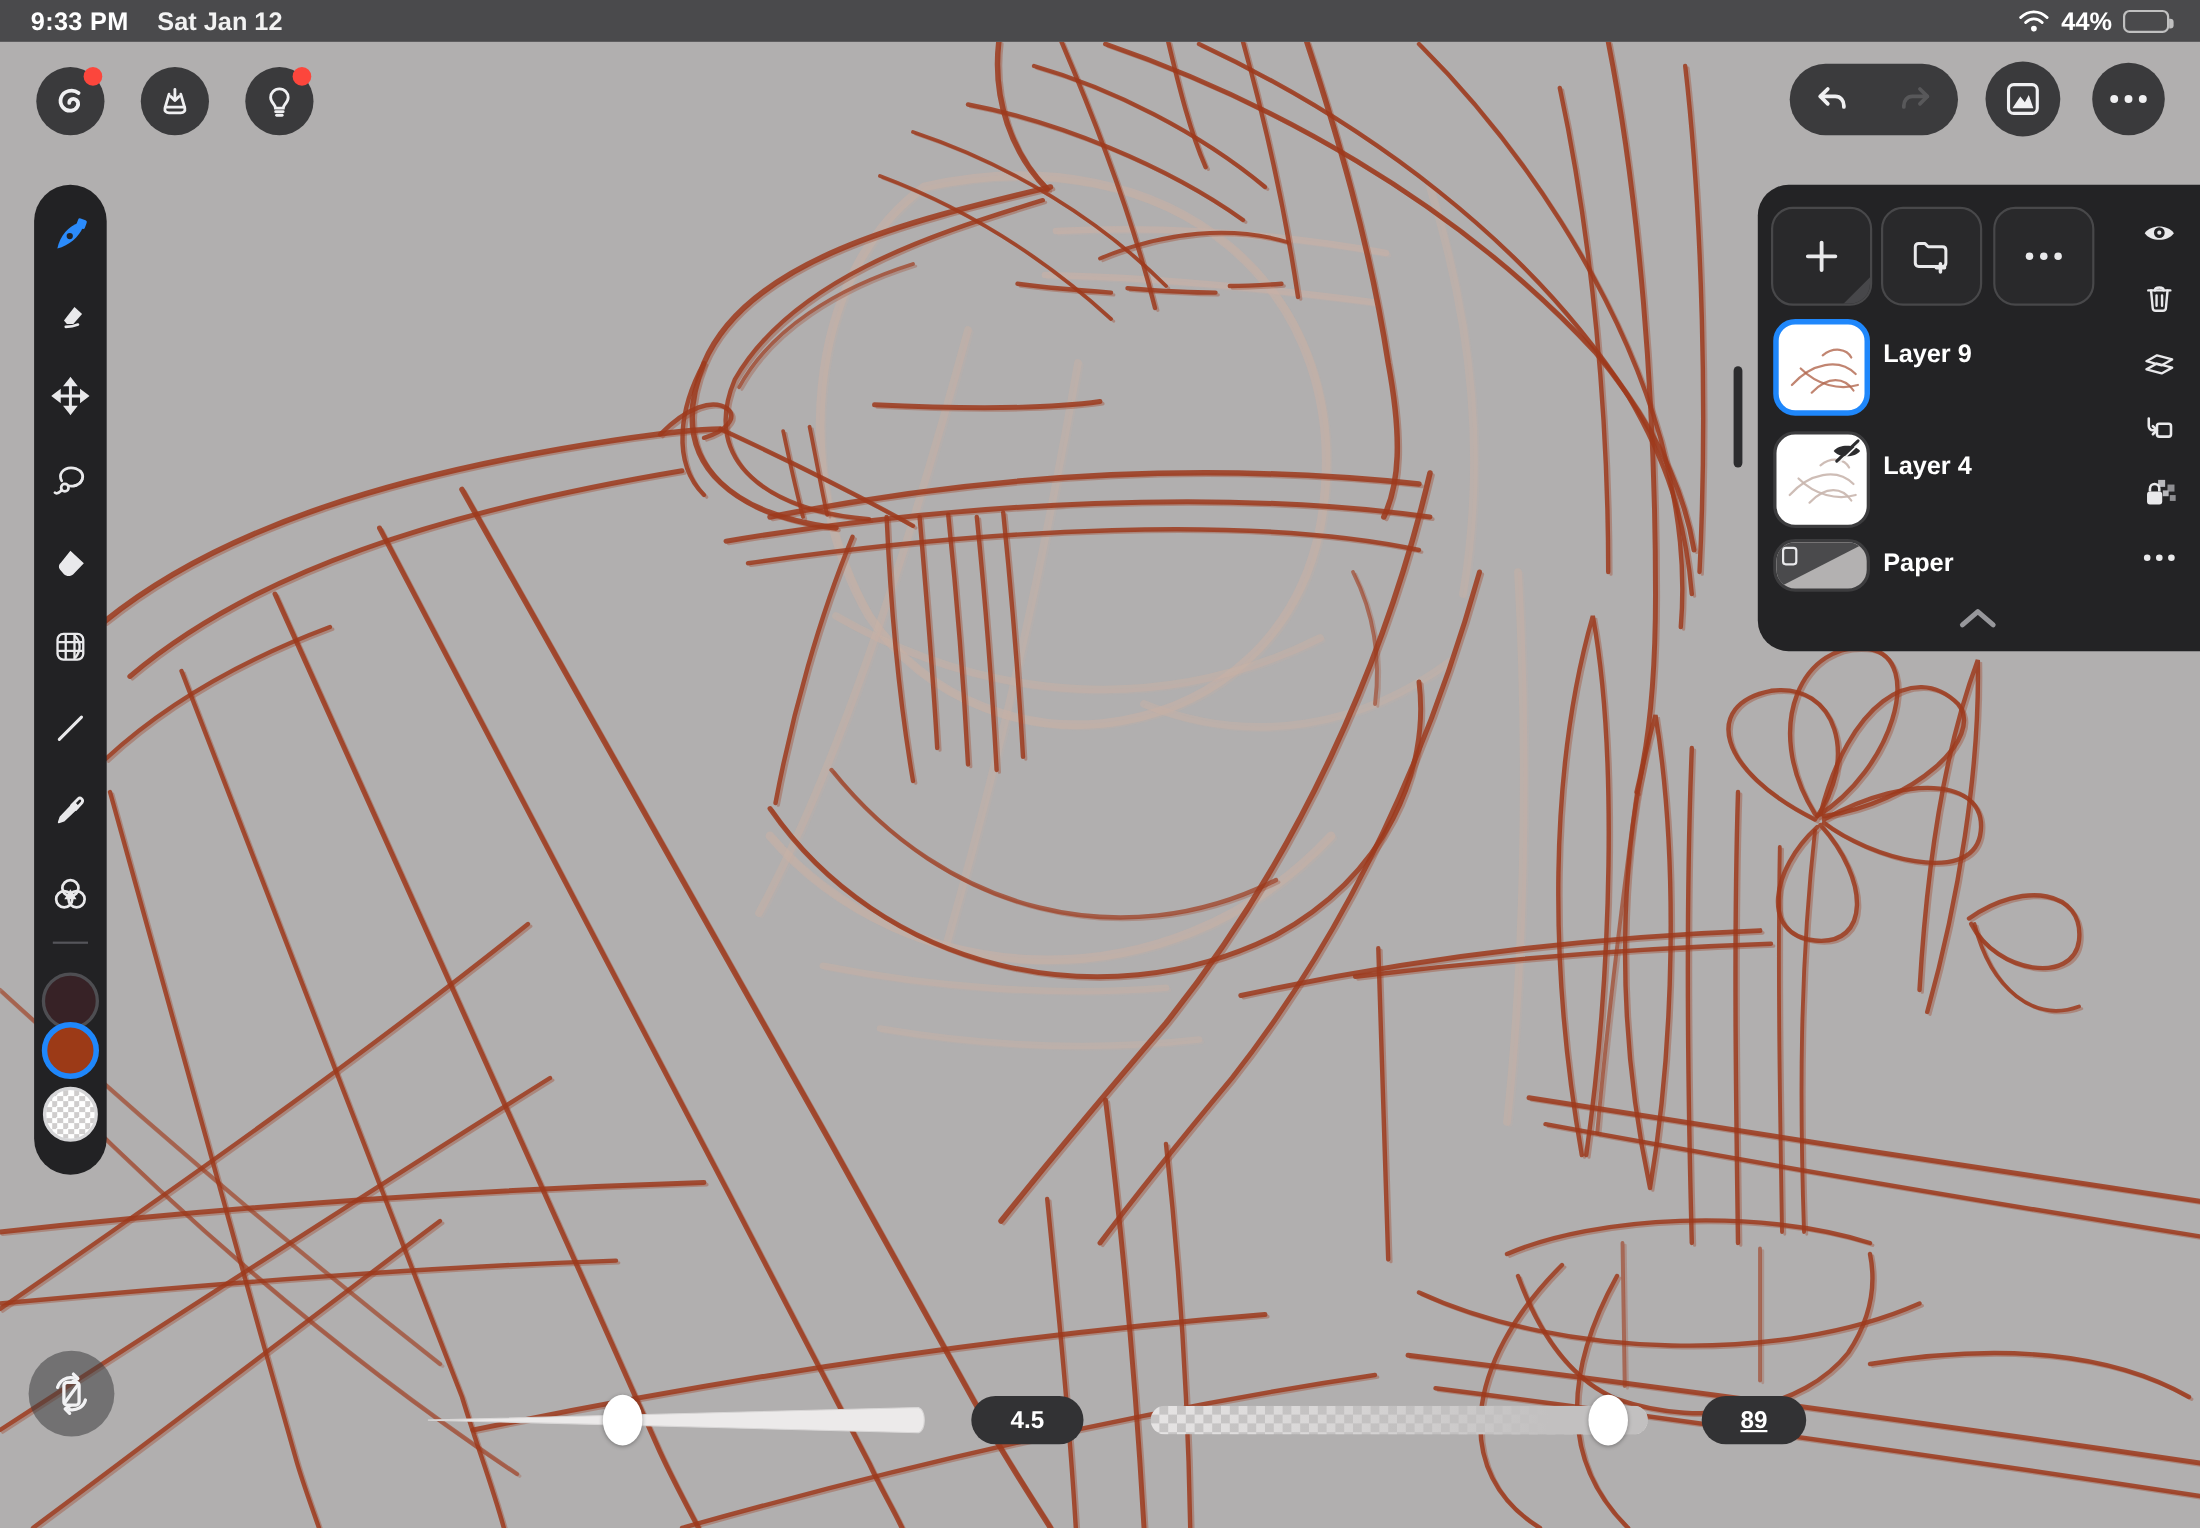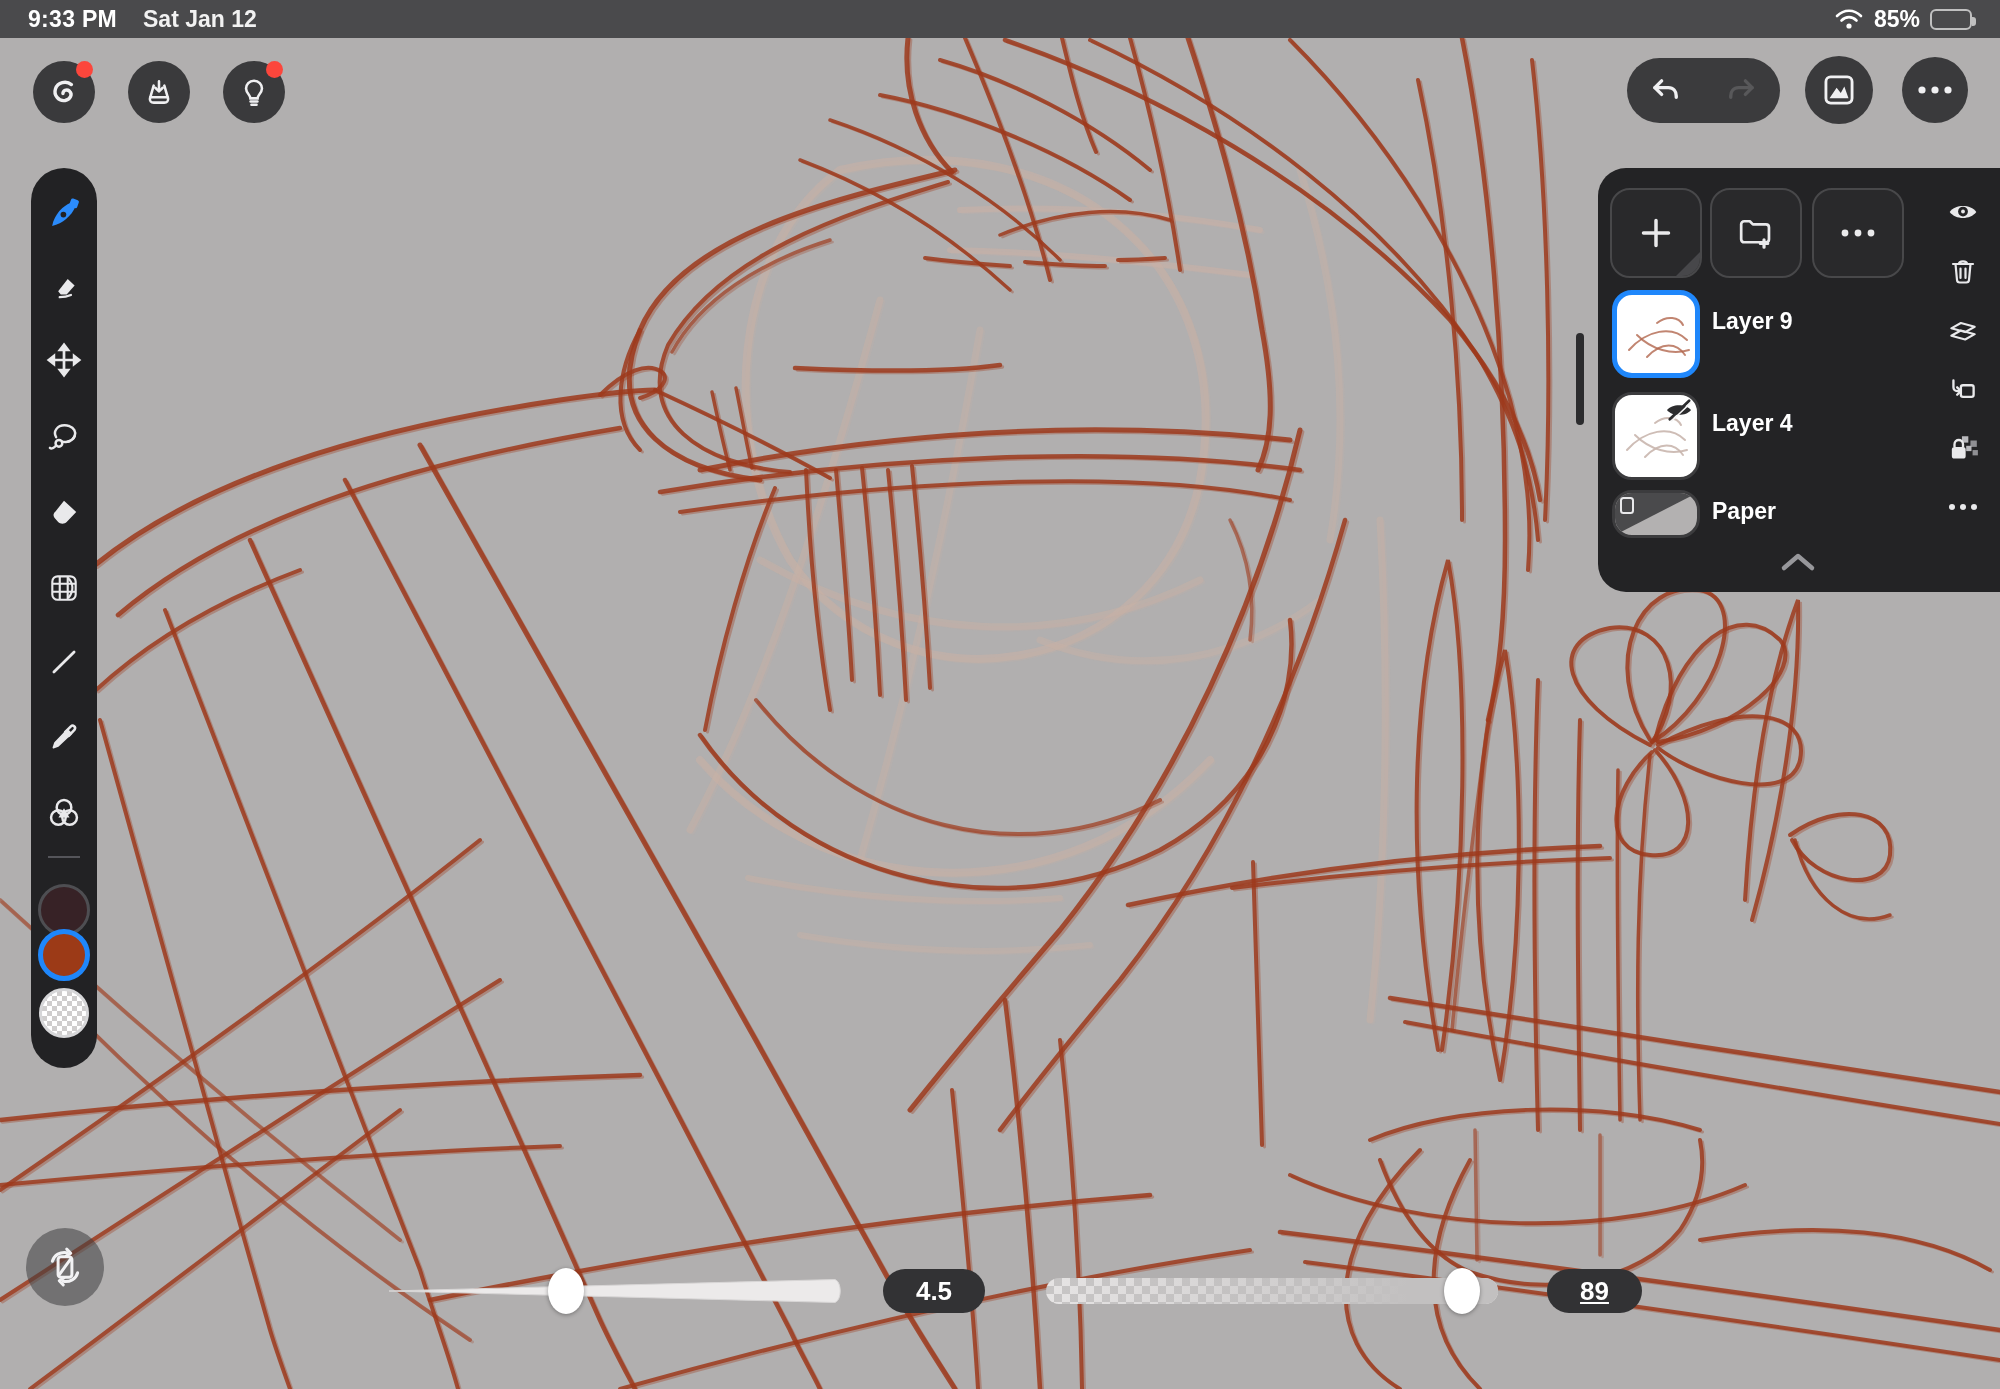--- a/index.html
+++ b/index.html
@@ -62,21 +62,21 @@
                overflow:hidden; border:3px solid #3c3c3e; background:#fff; }
   .lyr-thumb.sel { border:5px solid #1f87fb; }
   .lyr-label { position:absolute; left:114px; color:#fff; font-size:23px; font-weight:700; }
   .side-ic { position:absolute; left:348px; width:34px; height:34px; display:flex;
              align-items:center; justify-content:center; }
   #draghandle { position:absolute; left:1576px; top:333px; width:8px; height:92px;
                 background:#2c2c2e; border-radius:4px; z-index:29; }
 
   
   .pill { position:absolute; top:1269px; height:44px; background:#323234; border-radius:22px;
-          color:#fff; font-size:26px; font-weight:700; display:flex; align-items:center;
+          color:#fff; font-size:22px; font-weight:700; display:flex; align-items:center;
           justify-content:center; z-index:20; }
   .sl-thumb { position:absolute; top:50%; transform:translate(-50%,-50%); width:36px; height:46px;
               border-radius:50%; background:#fff; box-shadow:0 1px 4px rgba(0,0,0,.35); z-index:5; }
   #slider-size { position:absolute; left:385px; top:1277px; width:465px; height:28px; z-index:20; }
   #slider-op   { position:absolute; left:1046px; top:1277px; width:452px; height:28px; z-index:20; }
   .op-track { position:absolute; inset:1px 0; border-radius:14px; overflow:hidden; }
   .op-checker { position:absolute; inset:0; background-image:conic-gradient(#c7c5c5 25%, #e6e4e4 25% 50%, #c7c5c5 50% 75%, #e6e4e4 75%); background-size:16px 16px; }
   .op-fade { position:absolute; inset:0; background:linear-gradient(90deg, rgba(190,188,188,0) 0%, rgba(190,188,188,.55) 55%, #c2c0c0 80%); }
   svg { display:block; }
 </style>
@@ -91,21 +91,21 @@
   <div class="sb-right">
     <span>
       <svg width="30" height="24" viewBox="0 0 30 24">
           <g stroke="#fff" stroke-width="2.6" fill="none" stroke-linecap="round">
             <path d="M3 9 C10 2 20 2 27 9"></path>
             <path d="M7.5 13.5 C12 9 18 9 22.5 13.5"></path>
           </g>
           <circle cx="15" cy="19" r="2.6" fill="#fff"></circle>
         </svg>
     </span>
-    <span class="sb-batt-pct">85%</span>
+    <span class="sb-batt-pct">44%</span>
     <span class="batt">
       <span class="batt-fill" style="width:85%"></span><span class="batt-nub"></span>
     </span>
   </div>
 </div>
 
 <div id="canvas">
   <svg id="sketch-svg" width="2000" height="1351" viewBox="0 38 2000 1351">
       <path d="M 840 170 C 1060 120 1240 260 1200 480 C 1160 680 900 720 790 560 C 720 440 730 250 840 170" fill="none" stroke="#c8b1a6" stroke-width="8" stroke-opacity="0.55" stroke-linecap="round"></path>
       <path d="M 840 170 C 1060 120 1240 260 1200 480 C 1160 680 900 720 790 560 C 720 440 730 250 840 170" fill="none" stroke="#c8b1a6" stroke-width="6" stroke-opacity="0.22000000000000003" stroke-linecap="round" transform="translate(2.5 2)"></path>

